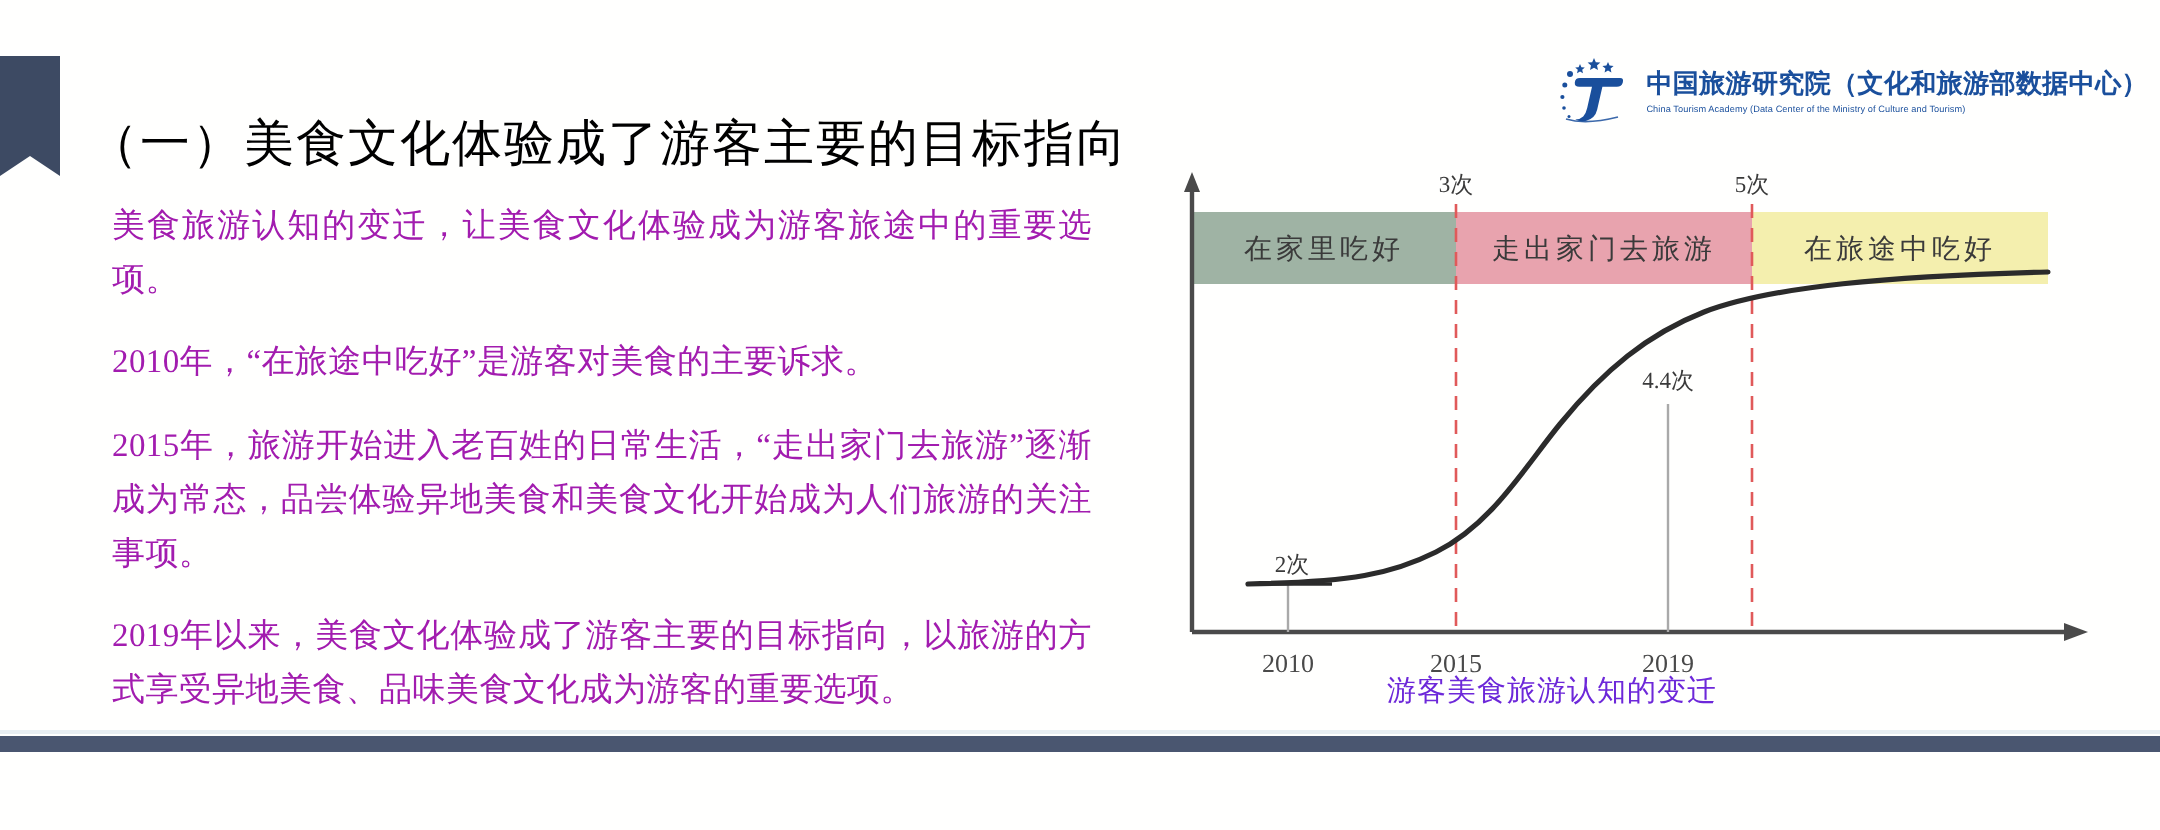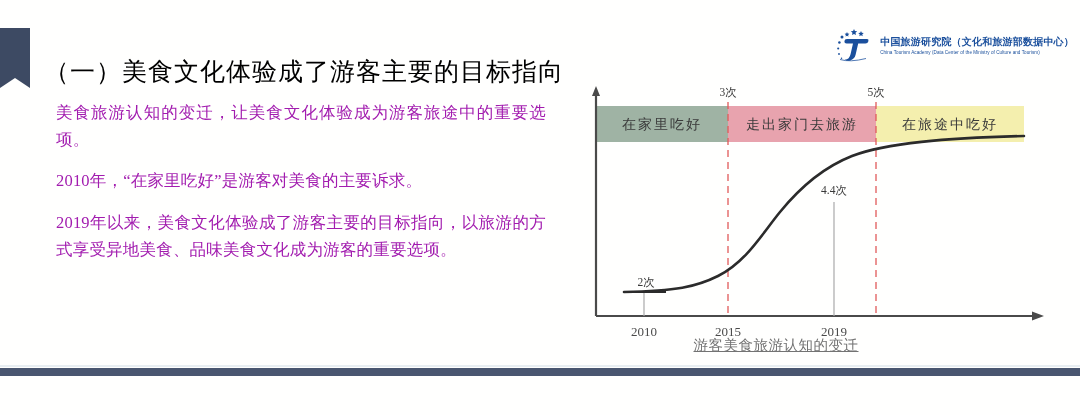--- a/index.html
+++ b/index.html
@@ -52,34 +52,34 @@
   }
   .para:last-child{margin-bottom:0;}
 
   
   .logo{
     position:absolute;right:6px;top:28px;
     display:flex;align-items:center;gap:6px;
   }
   .logo-mark{width:40px;height:34px;flex:0 0 auto;}
   .logo-text{display:flex;flex-direction:column;justify-content:center;}
-  .logo-cn{font-size:10px;color:#1a4f9c;font-weight:bold;
+  .logo-cn{font-size:13px;color:#1a4f9c;font-weight:bold;
     font-family:"Liberation Sans","DejaVu Sans",sans-serif;letter-spacing:.2px;white-space:nowrap;}
   .logo-en{font-size:4.6px;color:#1a4f9c;
     font-family:"Liberation Sans","DejaVu Sans",sans-serif;
     letter-spacing:.05px;white-space:nowrap;margin-top:1.5px;}
 
   
   .chart{
     position:absolute;left:566px;top:84px;width:500px;height:280px;
   }
   .chart svg{display:block;}
   .caption{
     position:absolute;left:566px;top:336px;width:420px;
-    text-align:center;font-size:14.5px;color:#737373;letter-spacing:.5px;text-decoration:underline;
+    text-align:center;font-size:14.5px;color:#6d28d9;letter-spacing:.5px;
   }
   .band-label{
     font-family:"Liberation Serif","DejaVu Serif",serif;
     font-size:14px;fill:#3a3a3a;letter-spacing:2px;
   }
   .axis-label{
     font-family:"Liberation Serif","DejaVu Serif",serif;
     font-size:13px;fill:#4a4a4a;
   }
   .pt-label{
@@ -91,21 +91,22 @@
 <body>
 
 <div class="slide">
 
   <div class="left-tab"></div>
 
   <h1 class="title">（一）美食文化体验成了游客主要的目标指向</h1>
 
   <div class="body-col">
     <p class="para">美食旅游认知的变迁，让美食文化体验成为游客旅途中的重要选项。</p>
-    <p class="para">2010年，“在家里吃好”是游客对美食的主要诉求。</p>
+    <p class="para">2010年，“在旅途中吃好”是游客对美食的主要诉求。</p>
+    <p class="para">2015年，旅游开始进入老百姓的日常生活，“走出家门去旅游”逐渐成为常态，品尝体验异地美食和美食文化开始成为人们旅游的关注事项。</p>
     <p class="para">2019年以来，美食文化体验成了游客主要的目标指向，以旅游的方式享受异地美食、品味美食文化成为游客的重要选项。</p>
   </div>
 
   <div class="logo">
     <svg class="logo-mark" viewBox="0 0 40 34">
 
       <g fill="#1a4f9c">
         <polygon points="20,1 20.9,3.1 23.2,3.3 21.5,4.8 22,7 20,5.9 18,7 18.5,4.8 16.8,3.3 19.1,3.1"></polygon>
         <polygon points="27,3 27.8,4.8 29.8,5 28.3,6.3 28.7,8.2 27,7.2 25.3,8.2 25.7,6.3 24.2,5 26.2,4.8"></polygon>
         <polygon points="13,4 13.7,5.6 15.4,5.8 14.1,6.9 14.5,8.6 13,7.7 11.5,8.6 11.9,6.9 10.6,5.8 12.3,5.6"></polygon>

